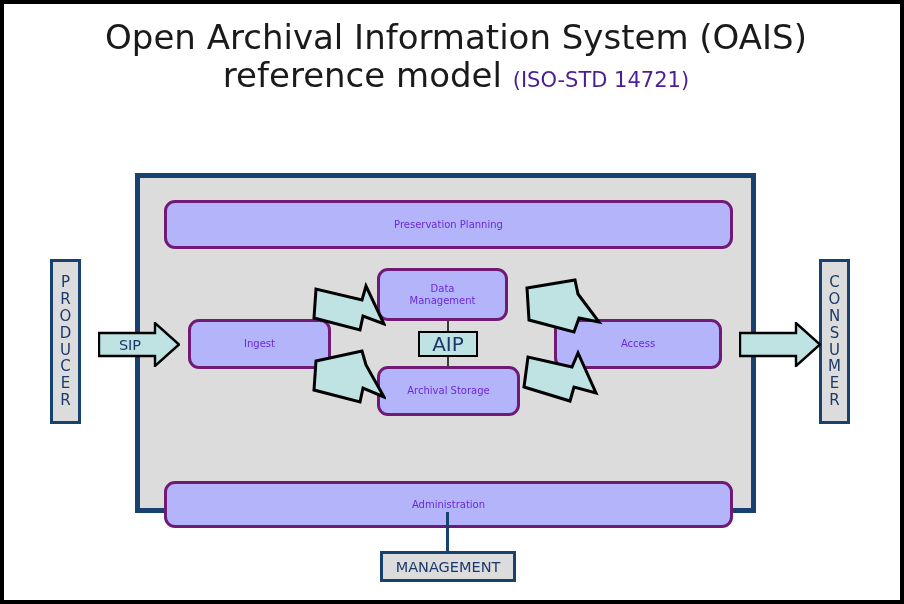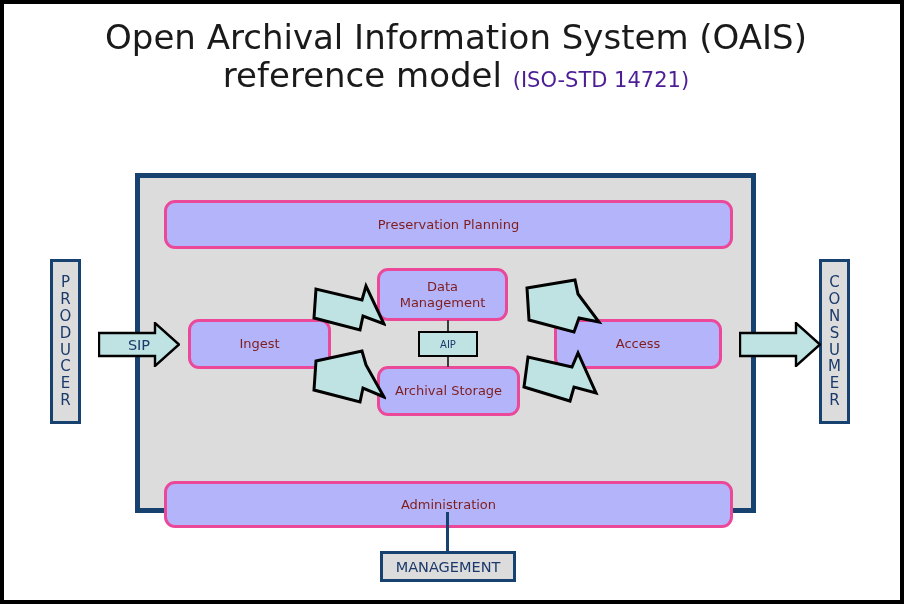--- a/index.html
+++ b/index.html
@@ -55,29 +55,29 @@
     height: 340px;
     background: #dcdcdc;
     border: 5px solid #17416e;
     box-sizing: border-box;
   }
 
   
   .entity {
     position: absolute;
     background: #b4b4fb;
-    border: 3px solid #ec4899;
+    border: 3px solid #701a75;
     border-radius: 11px;
     box-sizing: border-box;
     display: flex;
     align-items: center;
     justify-content: center;
     text-align: center;
-    color: #7f1d1d;
-    font-size: 13px;
+    color: #6d28d9;
+    font-size: 10px;
     line-height: 1.18;
   }
   #box-preservation-planning {
     left: 160px; top: 196px; width: 569px; height: 49px;
   }
   #box-ingest {
     left: 184px; top: 315px; width: 143px; height: 50px;
   }
   #box-data-management {
     left: 373px; top: 264px; width: 131px; height: 53px;
@@ -95,21 +95,21 @@
   
   #box-aip {
     position: absolute;
     left: 414px; top: 327px; width: 60px; height: 26px;
     background: #bfe3e3;
     border: 2px solid #000000;
     box-sizing: border-box;
     display: flex;
     align-items: center;
     justify-content: center;
-    font-size: 10px;
+    font-size: 20px;
     color: #1b3a6b;
     z-index: 3;
   }
   
   #aip-connector {
     position: absolute;
     left: 443px;
     top: 316px;
     width: 2px;
     height: 47px;
@@ -172,21 +172,21 @@
     top: 0;
     height: 100%;
     display: flex;
     align-items: center;
     justify-content: center;
     font-size: 14.5px;
     color: #1b3a6b;
     pointer-events: none;
   }
   #arrow-sip { left: 94px; top: 318px; width: 82px; height: 45px; }
-  #arrow-sip .flow-label { left: 4px; width: 56px; padding-left: 9px; }
+  #arrow-sip .flow-label { left: 4px; width: 56px; }
   #arrow-dip { left: 735px; top: 318px; width: 82px; height: 45px; }
   #arrow-dip .flow-label { left: 4px; width: 56px; }
 
   
   .block-arrow {
     position: absolute;
     z-index: 2;
   }
   #arrow-ingest-to-dm  { left: 306px; top: 272px; width: 76px; height: 62px; }
   #arrow-ingest-to-as  { left: 306px; top: 343px; width: 76px; height: 62px; }

